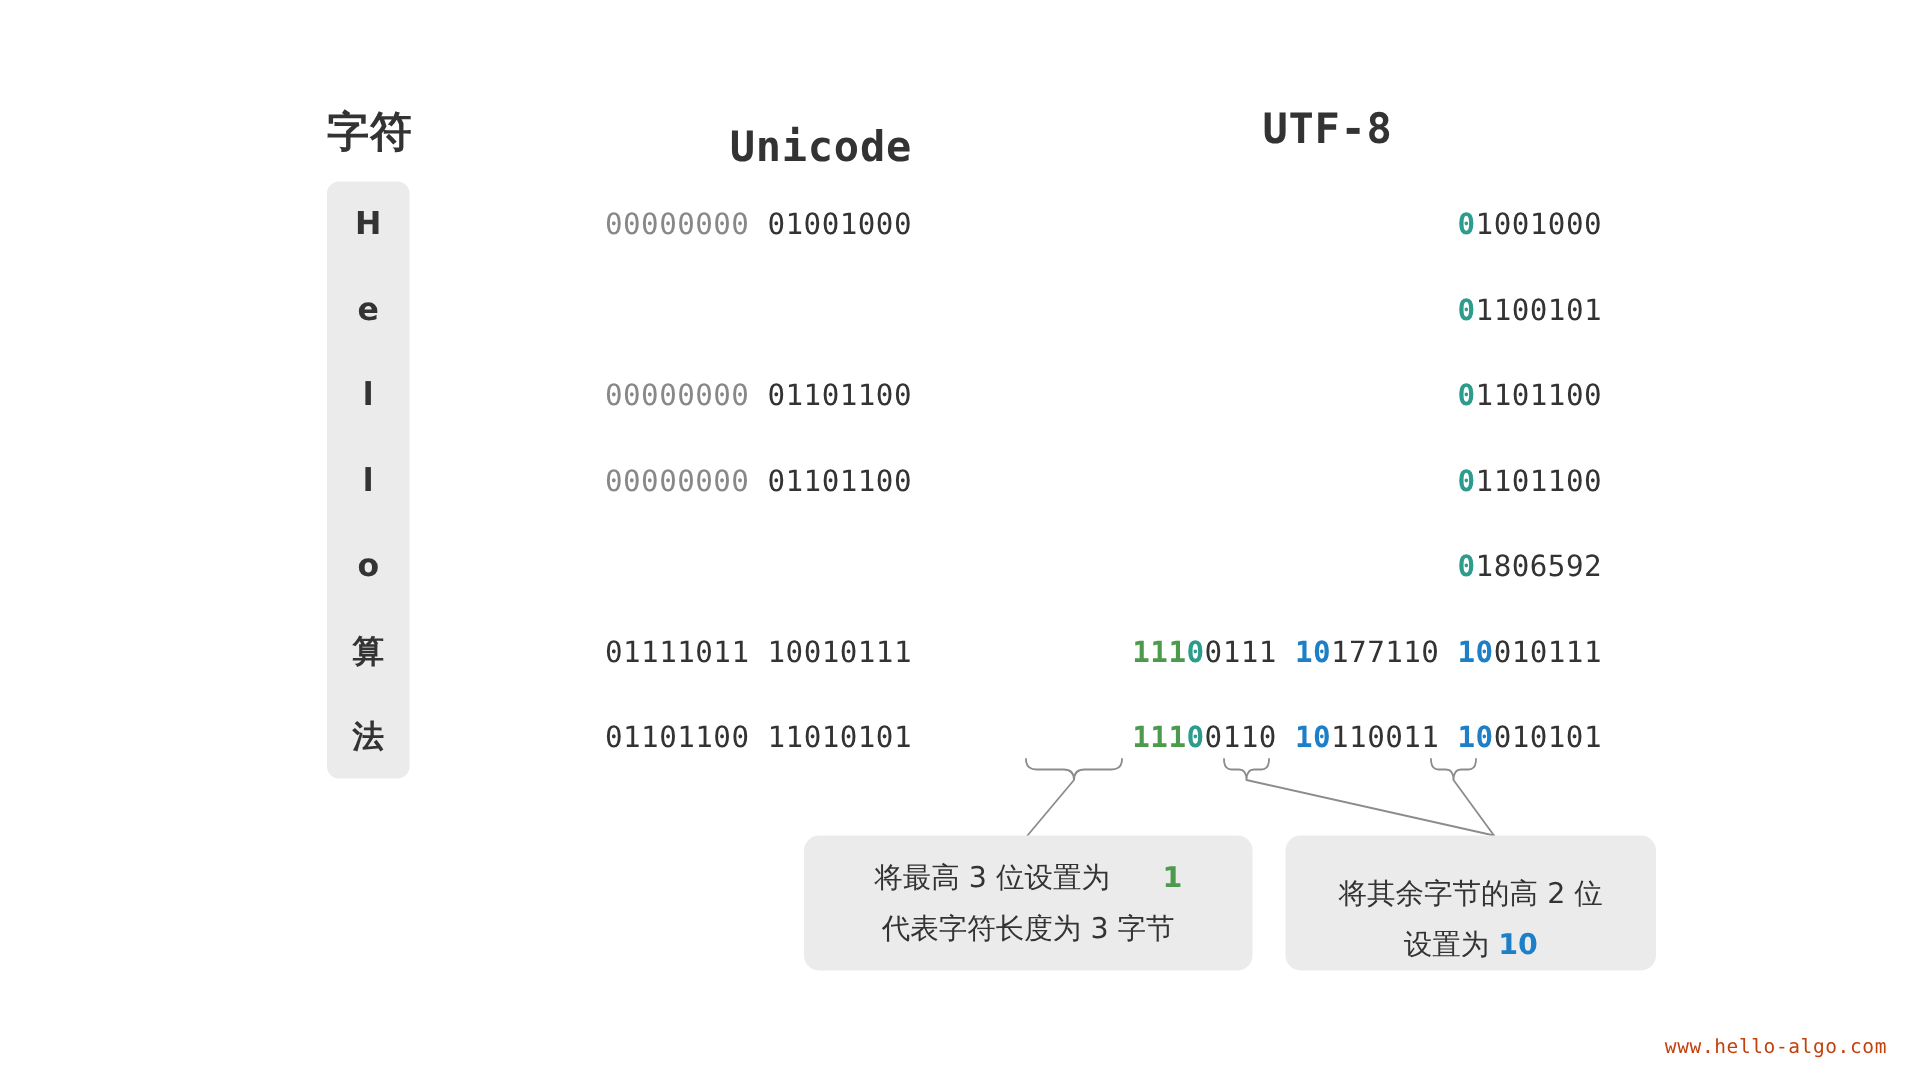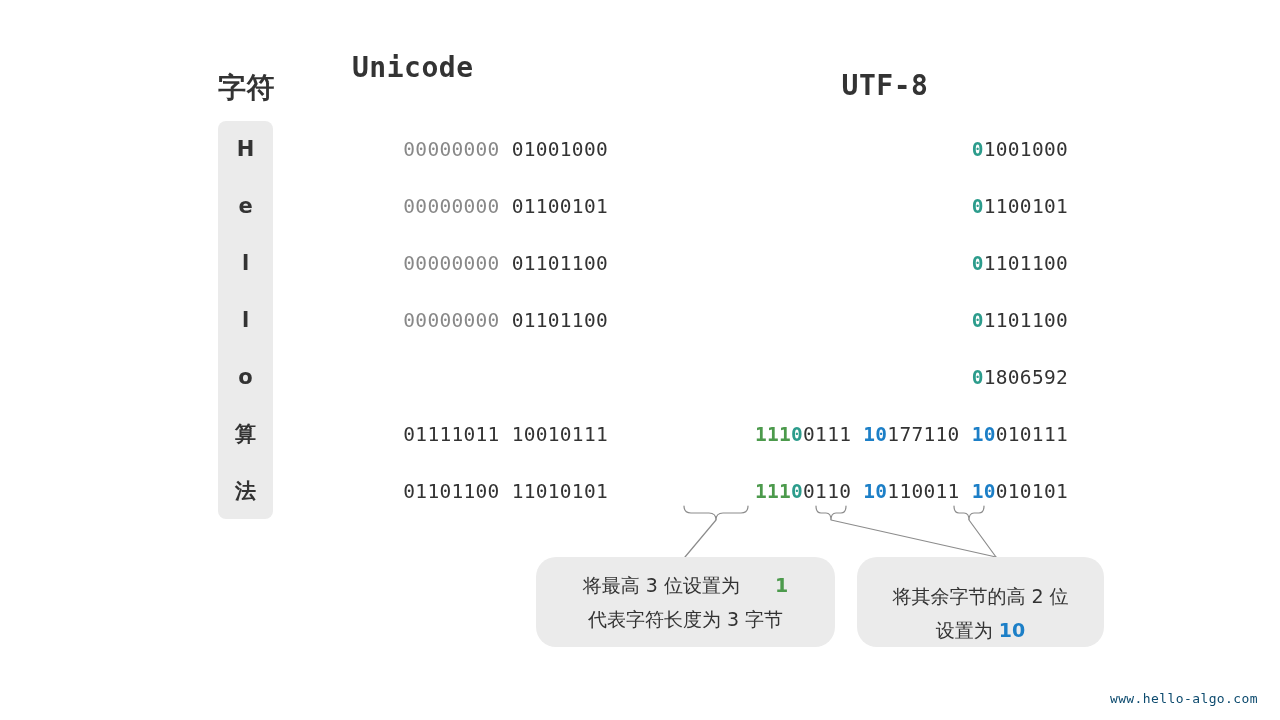--- a/index.html
+++ b/index.html
@@ -21,21 +21,21 @@
     position: absolute;
     font-family: "DejaVu Sans Mono", monospace;
     font-weight: bold;
     font-size: 28px;
     color: #333333;
     letter-spacing: 0.5px;
     white-space: nowrap;
   }
   #hdr-char { left: 218px; top: 69px; width: 56px; text-align: center;
               font-family: "DejaVu Sans", sans-serif; }
-  #hdr-unicode { left: 352px; top: 51px; width: 256px; text-align: left; }
+  #hdr-unicode { left: 352px; top: 81px; width: 256px; text-align: right; }
   #hdr-utf8 { left: 700px; top: 69px; width: 370px; text-align: center; }
 
   
   #char-strip {
     position: absolute;
     left: 218px;
     top: 121px;
     width: 55px;
     height: 398px;
     background: #ebebeb;
@@ -99,63 +99,62 @@
     position: absolute;
     left: 0; top: 0;
     width: 1280px; height: 720px;
     pointer-events: none;
   }
 
   
   .callout {
     position: absolute;
     background: #ebebeb;
-    border-radius: 20px;
+    border-radius: 10px;
     display: flex;
     flex-direction: column;
     justify-content: center;
     align-items: center;
     font-family: "DejaVu Sans", sans-serif;
     font-size: 19px;
     color: #333333;
     line-height: 34px;
   }
   #callout-left  { left: 536px; top: 557px; width: 299px; height: 90px; }
   #callout-right { left: 857px; top: 557px; width: 247px; height: 90px; justify-content: flex-end; }
   .callout .ln { white-space: pre; }
 
   
   #watermark {
     position: absolute;
     right: 22px;
     bottom: 14px;
     font-family: "DejaVu Sans Mono", monospace;
     font-size: 13px;
-    color: #0c4a6e;
+    color: #c2410c;
     letter-spacing: 0.4px;
   }
 </style>
 </head>
 <body>
 
 <div class="hdr" id="hdr-char">字符</div>
 <div class="hdr" id="hdr-unicode">Unicode</div>
 <div class="hdr" id="hdr-utf8">UTF-8</div>
 
 <div id="char-strip"></div>
 
 <div class="row" style="top:121px">
   <div class="cell-char">H</div>
   <div class="cell-uni"><span class="dim">00000000</span><span class="dark"> 01001000</span></div>
   <div class="cell-utf8"><span class="t0">0</span><span class="dark">1001000</span></div>
 </div>
 
 <div class="row" style="top:178px">
   <div class="cell-char">e</div>
-  <div class="cell-uni"><span class="dim">00000000</span><span class="dark"> 01100101</span></div>
   <div class="cell-utf8"><span class="t0">0</span><span class="dark">1100101</span></div>
 </div>
 
 <div class="row" style="top:235px">
   <div class="cell-char">l</div>
   <div class="cell-uni"><span class="dim">00000000</span><span class="dark"> 01101100</span></div>
   <div class="cell-utf8"><span class="t0">0</span><span class="dark">1101100</span></div>
 </div>
 
 <div class="row" style="top:292px">

